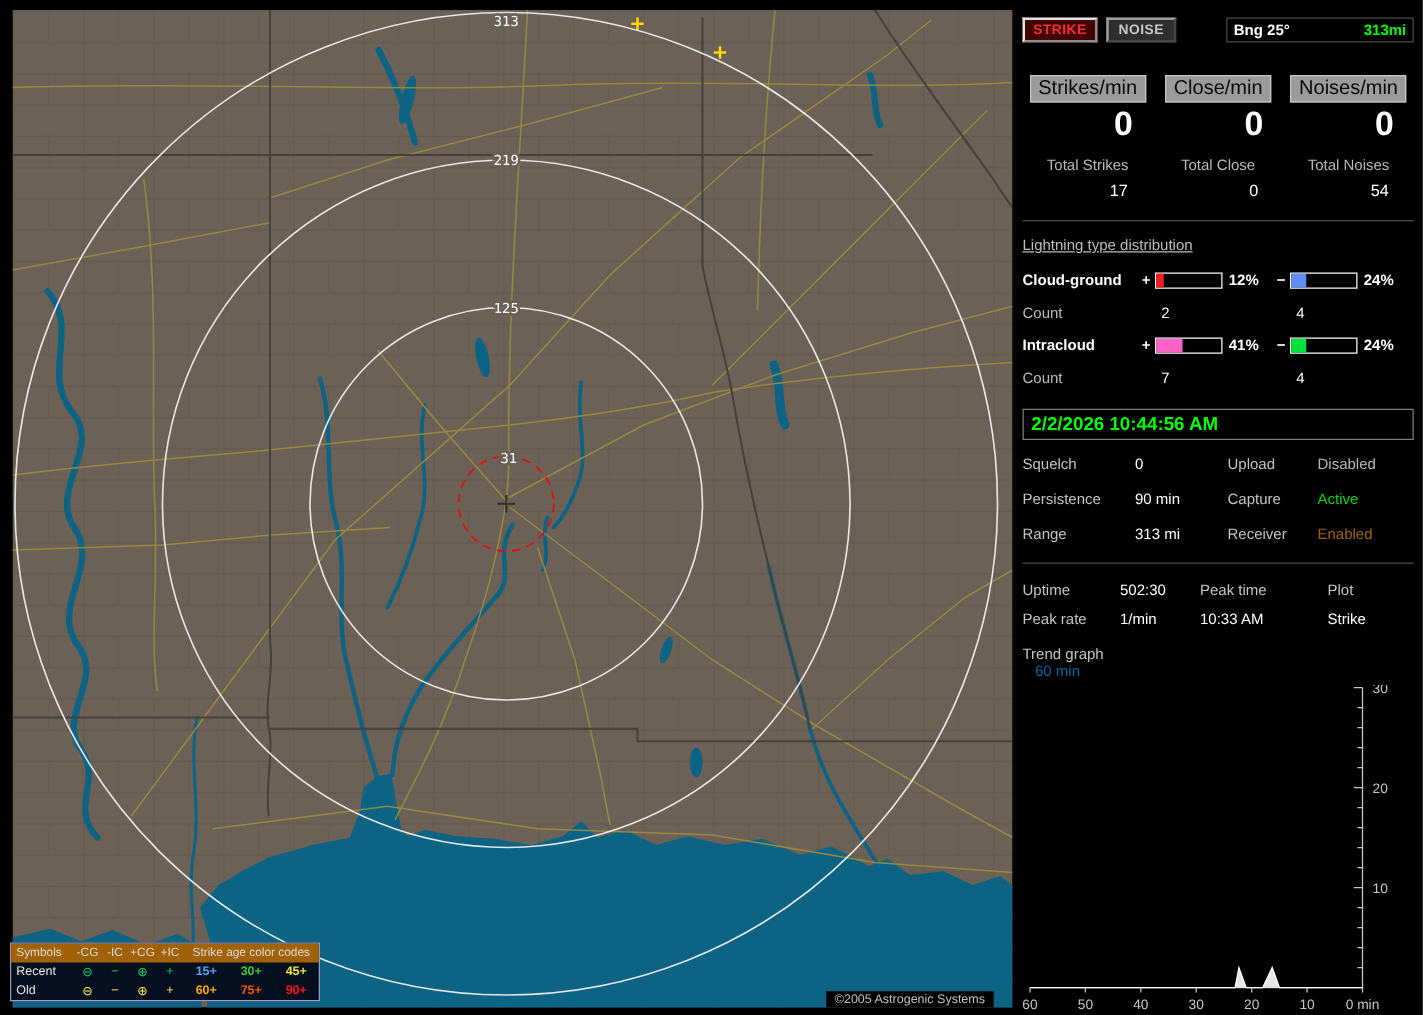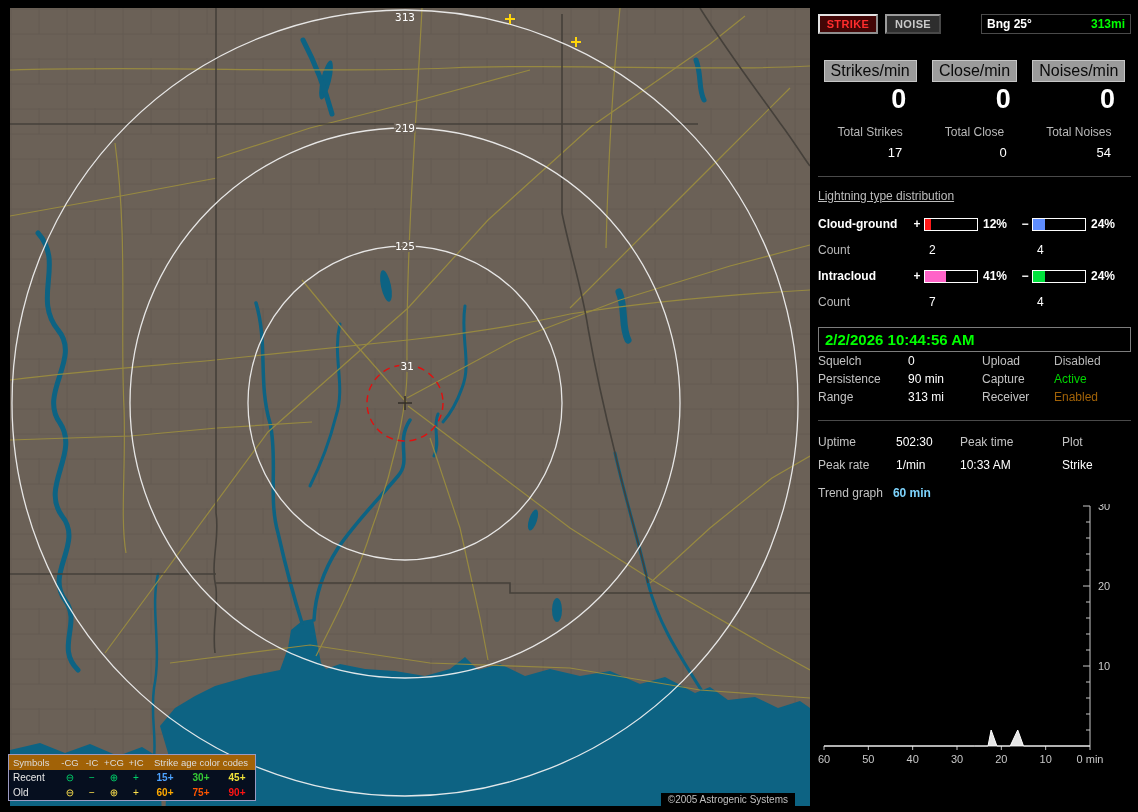--- a/index.html
+++ b/index.html
@@ -46,27 +46,27 @@
         align-items:center;height:26px;}
   .dname{font-weight:bold;}
   .sign{font-weight:bold;text-align:center;}
   .bar{height:11px;border:1px solid #fdfdfd;background:#000;position:relative;box-sizing:content-box;}
   .bar i{position:absolute;left:0;top:0;bottom:0;display:block;}
   .pct{font-weight:bold;padding-left:5px;}
   .clabel{color:#b9b9b9;}
   .cval{padding-left:5px;}
   .timebox{margin-top:12px;border:1px solid #7d7d7d;padding:3px 6px;}
   .timetext{font-weight:bold;font-size:15px;}
-  .settings{margin-top:2px;display:grid;grid-template-columns:90px 74px 72px 1fr;row-gap:4px;}
+  .settings{margin-top:12px;display:grid;grid-template-columns:90px 74px 72px 1fr;row-gap:14px;}
   .slabel{color:#c3c3c3;}
   .sval{color:#fff;}
   .stats2{margin-top:14px;display:grid;grid-template-columns:78px 64px 102px 1fr;row-gap:9px;}
-  .trendrow{margin-top:14px;display:flex;}
+  .trendrow{margin-top:14px;display:flex;flex-direction:column;}
   .trendlabel{color:#c3c3c3;}
-  .trendval{color:#7dd3fc;margin-left:10px;font-weight:bold;}
+  .trendval{color:#0369a1;margin-left:10px;font-weight:normal;}
   .chart{margin-top:4px;}
 </style>
 </head>
 <body>
 
 <div class="map-view">
   <svg viewBox="0 0 800 798" width="800" height="798">
     <defs>
       <pattern id="cnty" width="56" height="50" patternUnits="userSpaceOnUse">
         <path d="M0,1 H56 M1,0 V50 M29,0 V26 M0,26 H29 M29,26 H56" stroke="#5d544c" stroke-width="1" fill="none"></path>

